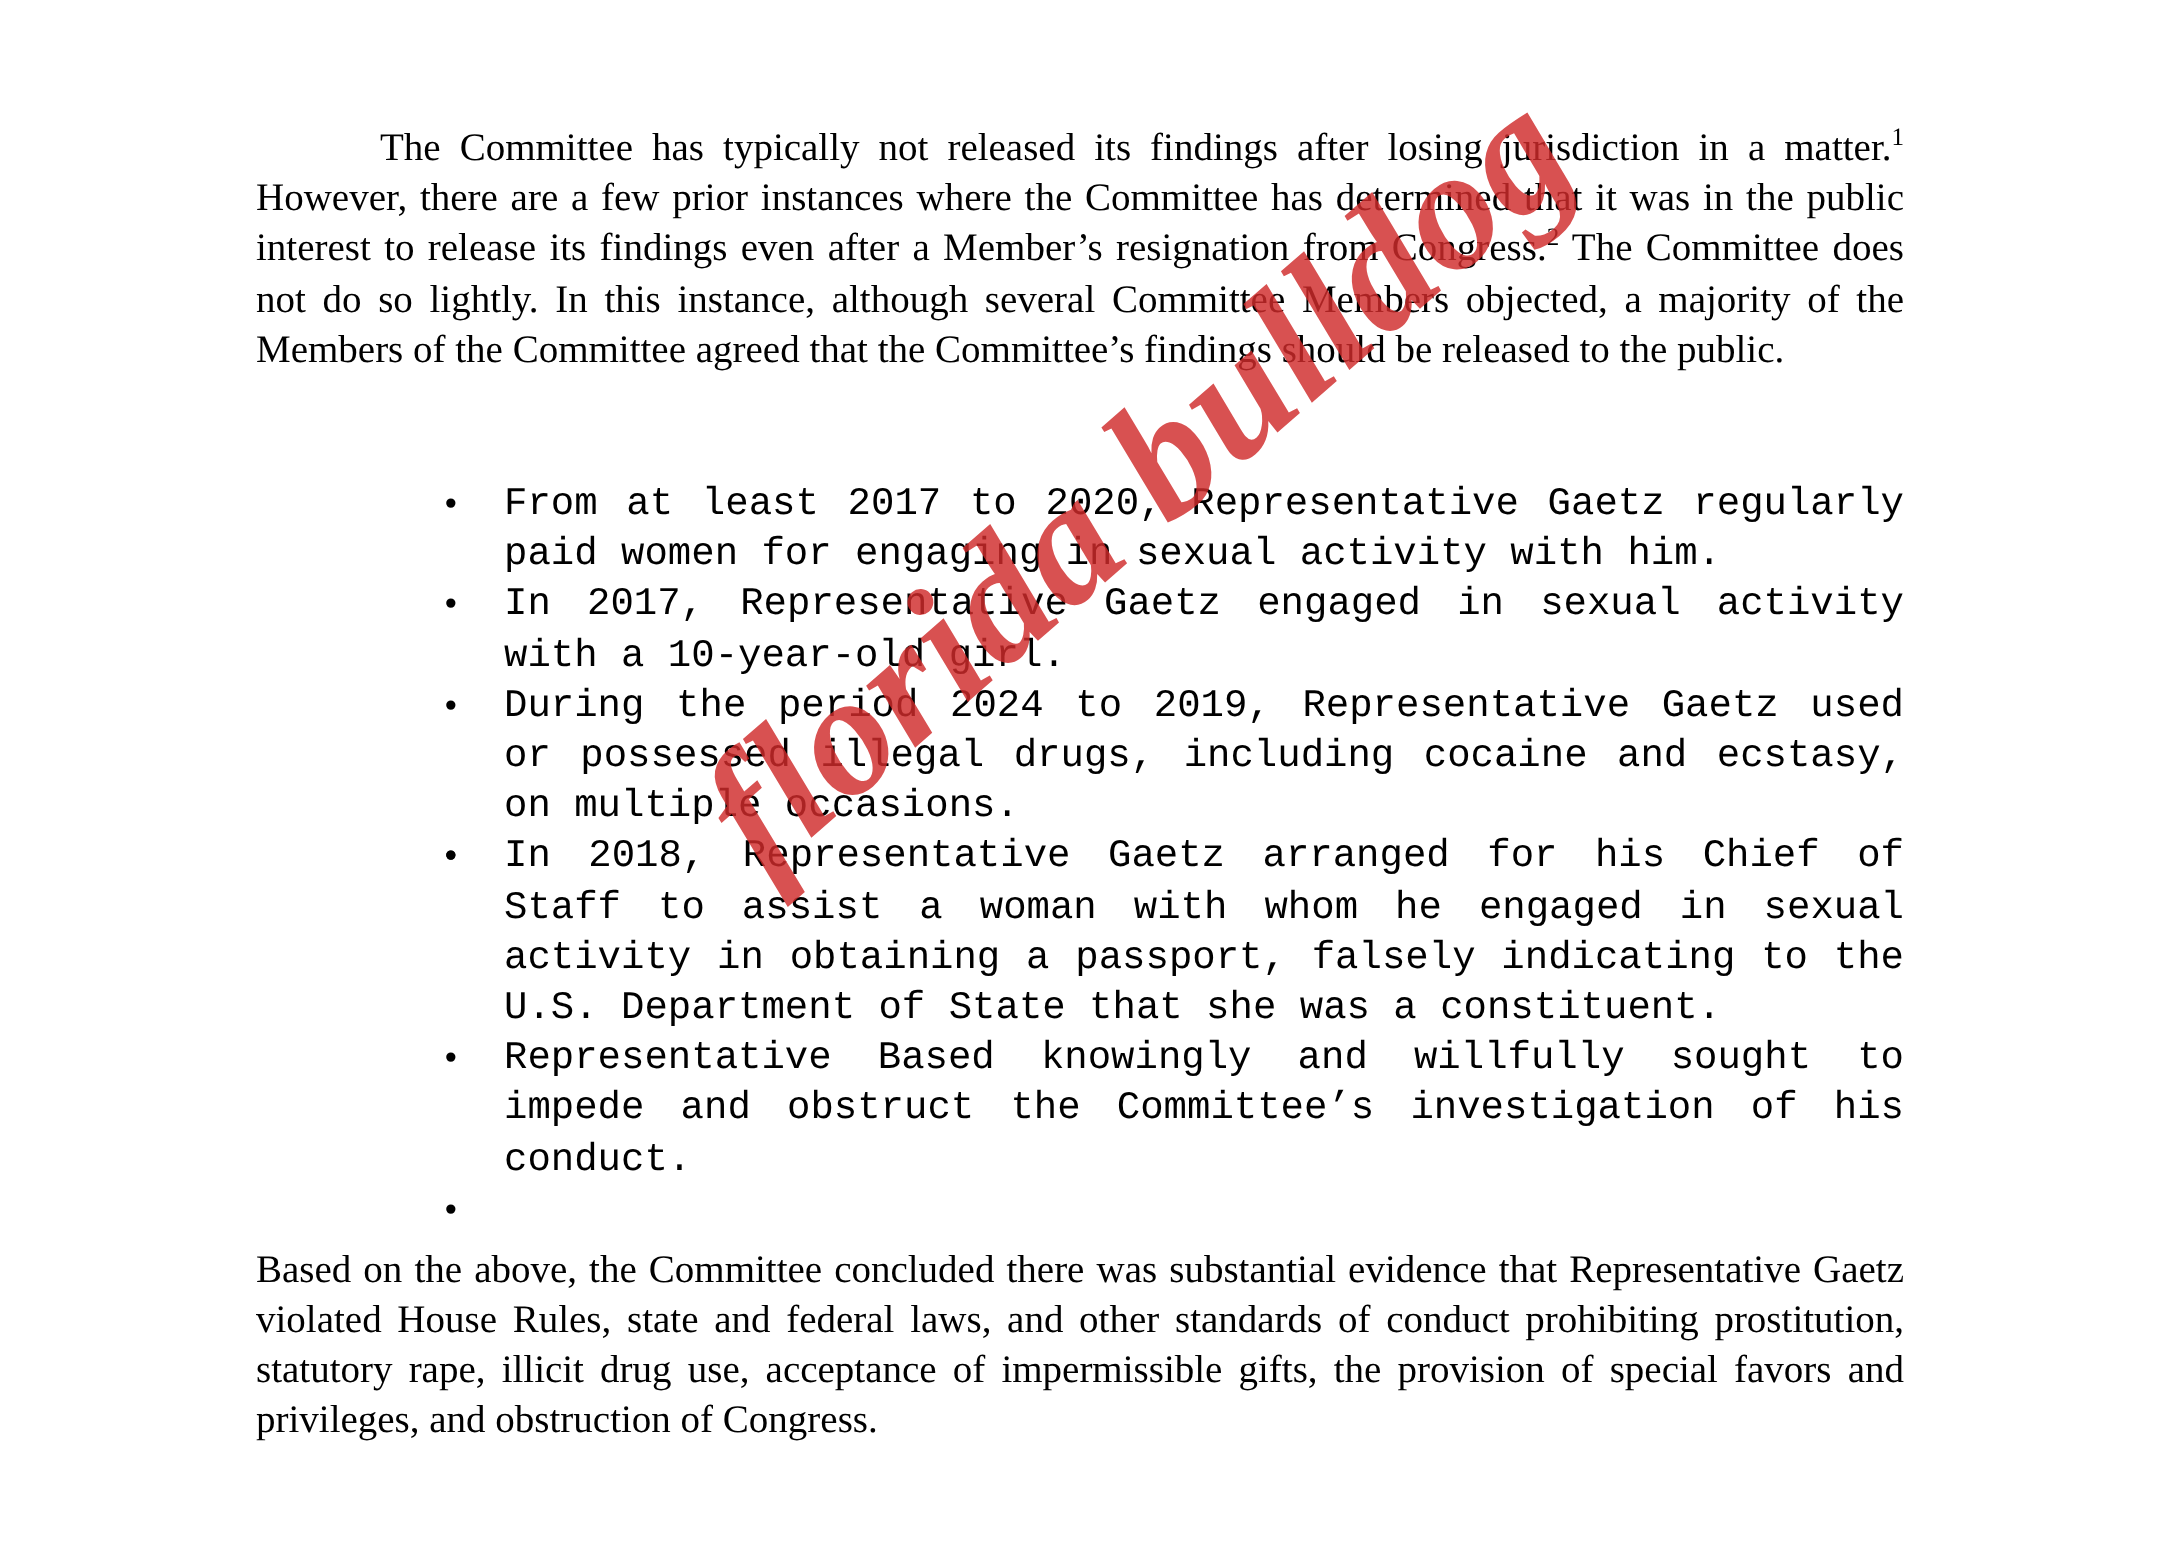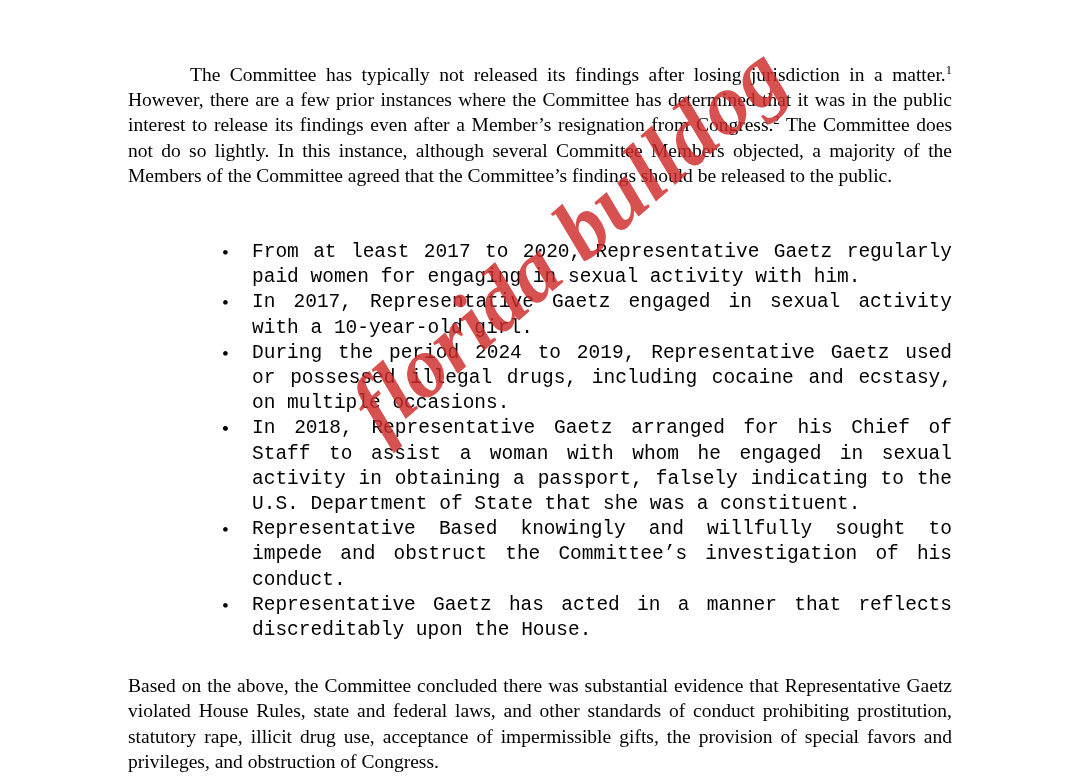--- a/index.html
+++ b/index.html
@@ -124,21 +124,20 @@
       <li>
           <span class="bullet-dot">•</span>
           <span class="li-text">In 2018, Representative Gaetz arranged for his Chief of Staff to assist a woman with whom he engaged in sexual activity in obtaining a passport, falsely indicating to the U.S. Department of State that she was a constituent.</span>
         </li>
       <li>
           <span class="bullet-dot">•</span>
           <span class="li-text">Representative Based knowingly and willfully sought to impede and obstruct the Committee’s investigation of his conduct.</span>
         </li>
       <li>
           <span class="bullet-dot">•</span>
-          <span class="li-text">Representative Gaetz has acted in a manner that reflects discreditably upon the House.</span>
         </li>
     </ul>
 
     <div class="gap-lg"></div>
 
     <p class="body-para">Based on the above, the Committee concluded there was substantial evidence that Representative Gaetz violated House Rules, state and federal laws, and other standards of conduct prohibiting prostitution, statutory rape, illicit drug use, acceptance of impermissible gifts, the provision of special favors and privileges, and obstruction of Congress.</p>
 
   </div>
 
   <div class="watermark">florida bulldog</div>

